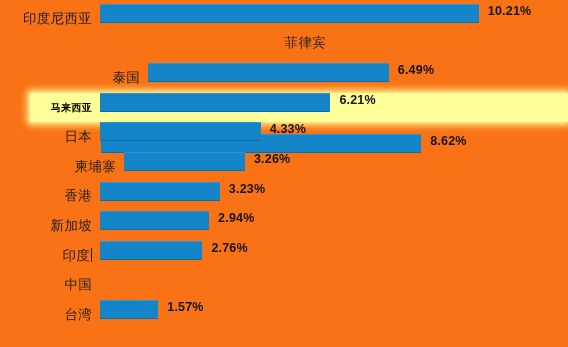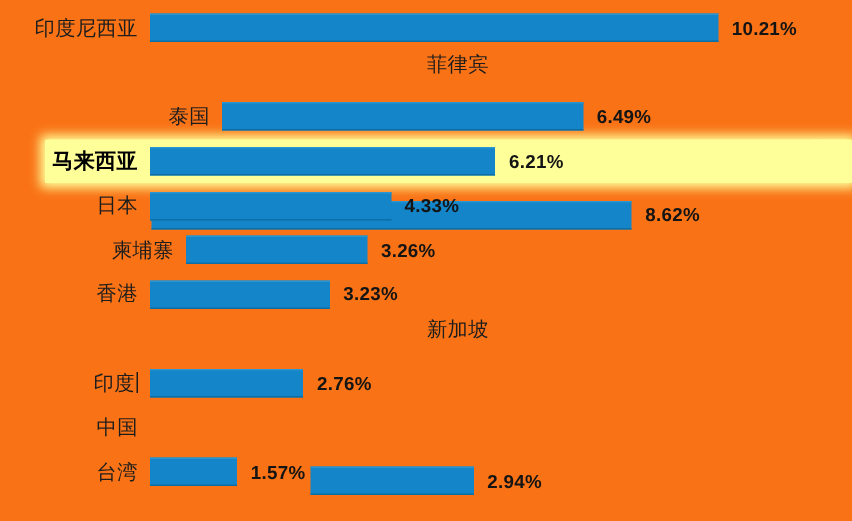--- a/index.html
+++ b/index.html
@@ -64,30 +64,30 @@
     text-align: right;
     padding-right: 8px;
     box-sizing: border-box;
     font-size: 13.5px;
     color: #1d1d1d;
     letter-spacing: 0.3px;
     white-space: nowrap;
   }
   .bar-row.is-highlighted .row-label {
     font-weight: bold;
-    font-size: 14px;
+    font-size: 10px;
     color: #000;
   }
 
   .bar-area {
     position: relative;
     flex: 1 1 auto;
     height: 100%;
     display: flex;
-    align-items: center;
+    align-items: flex-start;
   }
 
   .bar {
     height: 19px;
     background: #1385c8;
     border-top: 1px solid #2a95d0;
     border-bottom: 1px solid #0d6ea6;
     box-sizing: border-box;
     flex: 0 0 auto;
   }
@@ -158,21 +158,21 @@
           <div class="bar-value">3.26%</div>
         </div>
       </div>
       <div class="bar-row" style="height: 29.6px;">
         <div class="row-label">香港</div>
         <div class="bar-area">
           <div class="bar" style="width: 119.833px;"></div>
           <div class="bar-value">3.23%</div>
         </div>
       </div>
-      <div class="bar-row" style="height: 29.6px; flex-direction: column;">
+      <div class="bar-row" style="height: 29.6px;">
         <div class="row-label">新加坡</div>
         <div class="bar-area">
           <div class="bar" style="width: 109.074px;"></div>
           <div class="bar-value">2.94%</div>
         </div>
       </div>
       <div class="bar-row" style="height: 29.6px;">
         <div class="row-label">印度<span class="text-caret"></span></div>
         <div class="bar-area">
           <div class="bar" style="width: 102.396px;"></div>

